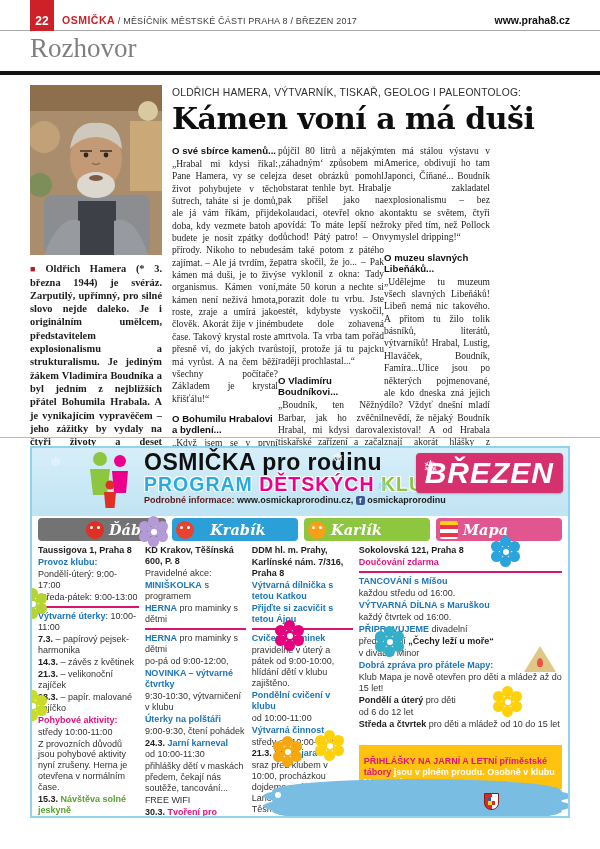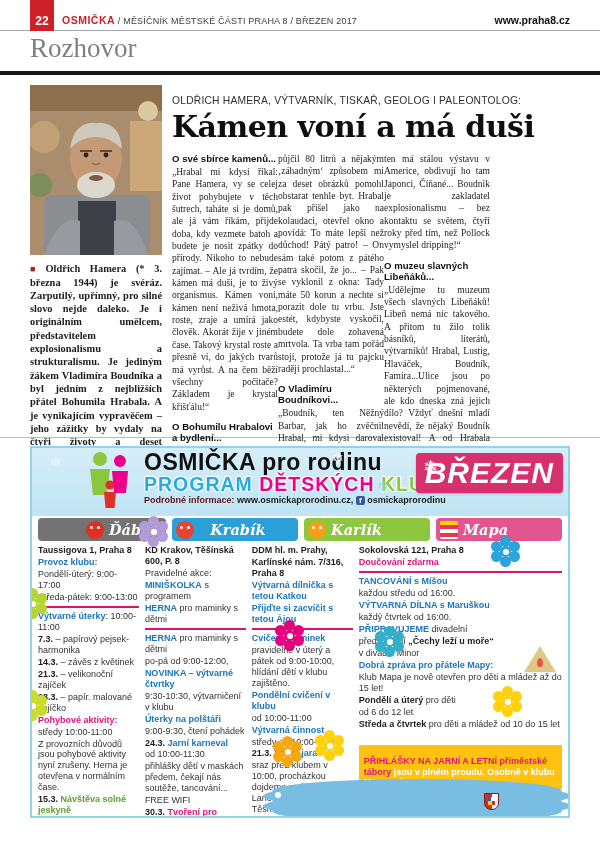--- a/index.html
+++ b/index.html
@@ -15,21 +15,21 @@
   .sectiontitle{margin:2px 0 0 30px;font-family:"Liberation Serif",serif;font-size:27px;color:#7f7f7f}
   .blackbar{height:4px;background:#141414;margin-top:7px}
   
   .article{position:relative;margin:10px 30px 0;display:flex;gap:6px;height:352px}
   .colphoto{width:132px;flex:none}
   .photo{width:132px;height:170px;display:block}
   .intro{margin-top:7px;font-family:"Liberation Serif",serif;font-weight:bold;
     font-size:10.4px;line-height:1.28;text-align:justify;color:#1c1c1c}
   .bullet{color:#b02025;font-size:9px;margin-right:3px}
   .artright{flex:1;position:relative;padding-left:4px}
-  .kicker{font-size:10.3px;color:#2f2f2f;letter-spacing:.2px;margin-top:10px}
+  .kicker{font-size:10.3px;color:#2f2f2f;letter-spacing:.2px;margin-top:2px}
   .headline{font-family:"DejaVu Serif",serif;font-weight:bold;font-size:30px;
     letter-spacing:-.5px;color:#0e0e0e;margin:3px 0 9px}
   .acols{display:flex;gap:0}
   .acol{width:106px;flex:none}
   .ahead{font-size:9.6px;font-weight:bold;margin:8px 0 2px;color:#111}
   .acol .ahead:first-child{margin-top:0}
   .apar{font-family:"Liberation Serif",serif;font-size:9.5px;line-height:1.3;
     text-align:justify;color:#1d1d1d}
   .byline{margin-top:10px;font-size:8.5px;letter-spacing:.8px;color:#8a8a8a}
   .promo{margin-top:8px;width:172px;background:#e6e6e6;padding:8px 10px;text-align:center}

